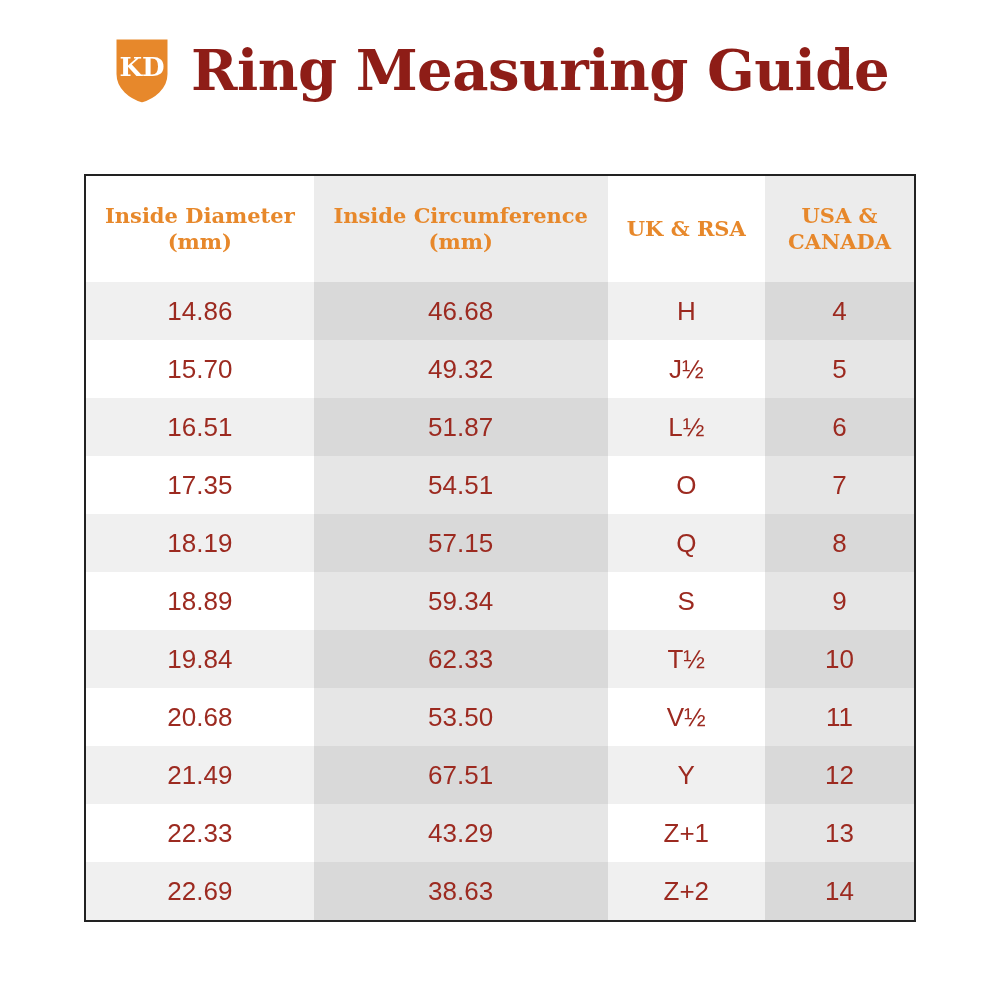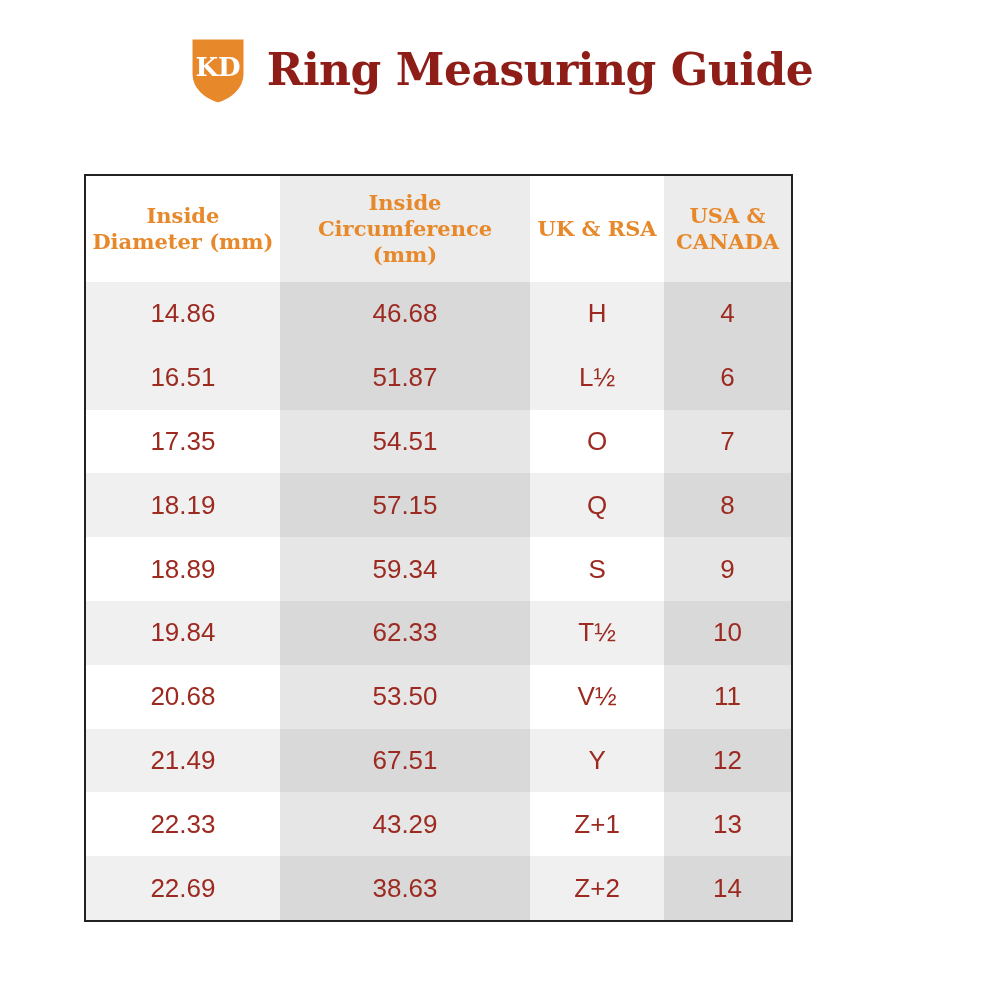--- a/index.html
+++ b/index.html
@@ -31,33 +31,33 @@
   .logo {
     position: relative;
     width: 62px;
     height: 72px;
     flex: 0 0 auto;
   }
   .logo svg { display: block; }
   .brand-title {
     font-family: "DejaVu Serif", serif;
     font-weight: 700;
-    font-size: 44px;
+    font-size: 56px;
     color: #8e1d17;
     letter-spacing: -0.5px;
     line-height: 1;
     white-space: nowrap;
   }
 
   
   .table-wrap {
     position: absolute;
     left: 84px;
     top: 174px;
-    width: 709px;
+    width: 832px;
     height: 748px;
     border: 2px solid #222222;
     background: #be185d;
   }
   table.ring-table {
     width: 100%;
     height: 100%;
     border-collapse: collapse;
     table-layout: fixed;
   }
@@ -126,20 +126,26 @@
           <th class="zebra-col">USA &amp; CANADA</th>
         </tr>
       </thead>
       <tbody>
         <tr class="odd">
           <td class="plain-col">14.86</td>
           <td class="zebra-col">46.68</td>
           <td class="plain-col">H</td>
           <td class="zebra-col">4</td>
         </tr>
+        <tr class="even">
+          <td class="plain-col">15.70</td>
+          <td class="zebra-col">49.32</td>
+          <td class="plain-col">J½</td>
+          <td class="zebra-col">5</td>
+        </tr>
         <tr class="odd">
           <td class="plain-col">16.51</td>
           <td class="zebra-col">51.87</td>
           <td class="plain-col">L½</td>
           <td class="zebra-col">6</td>
         </tr>
         <tr class="even">
           <td class="plain-col">17.35</td>
           <td class="zebra-col">54.51</td>
           <td class="plain-col">O</td>

